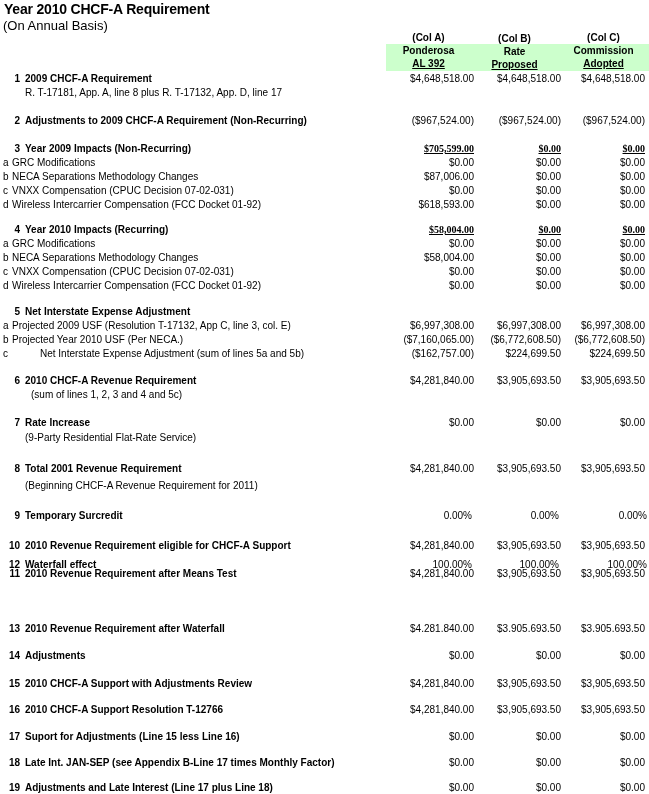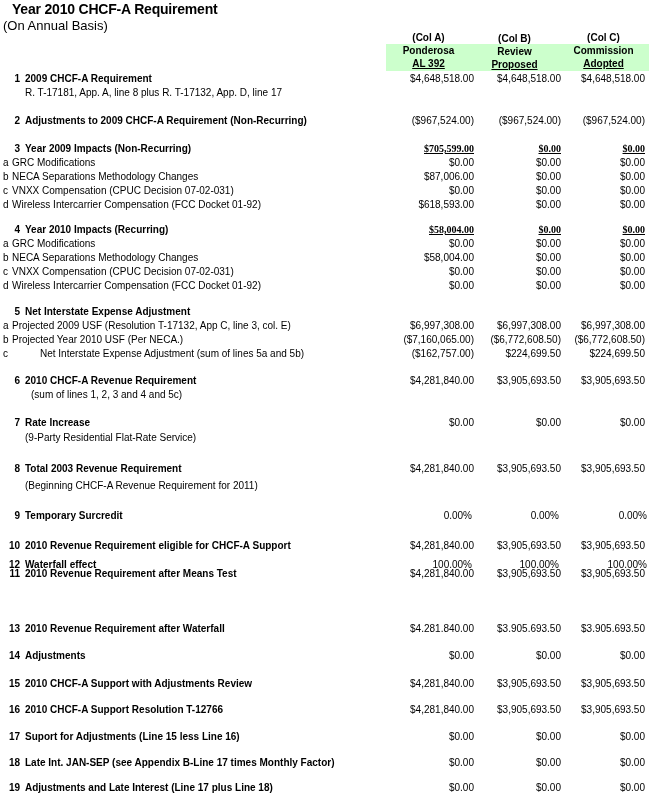--- a/index.html
+++ b/index.html
@@ -2,21 +2,21 @@
 <html><head>
 <meta charset="utf-8">
 <style>
   html, body { margin: 0; padding: 0; background: #ffffff; }
   body {
     width: 649px; height: 794px; position: relative; overflow: hidden;
     font-family: "Liberation Sans", "DejaVu Sans", sans-serif;
     color: #000; font-size: 10px;
   }
   .title {
-    position: absolute; left: 12px; top: 1px;
+    position: absolute; left: 4px; top: 1px;
     font-size: 14px; font-weight: bold; letter-spacing: -0.2px;
   }
   .subtitle { position: absolute; left: 3px; top: 18px; font-size: 13px; }
 
   .hdr-band {
     position: absolute; left: 386px; top: 44px; width: 263px; height: 27px;
     background: #ccffcc;
   }
   .colhdr {
     position: absolute; width: 85px; text-align: center;
@@ -58,21 +58,21 @@
 <div class="subtitle">(On Annual Basis)</div>
 
 <div class="hdr-band"></div>
 <div class="colhdr" style="left:386px; top:31px;">
   <div>(Col A)</div>
   <div>Ponderosa</div>
   <div class="u">AL 392</div>
 </div>
 <div class="colhdr" style="left:472px; top:32px;">
   <div>(Col B)</div>
-  <div>Review</div>
+  <div>Rate</div>
   <div class="u">Proposed</div>
 </div>
 <div class="colhdr" style="left:561px; top:31px;">
   <div>(Col C)</div>
   <div>Commission</div>
   <div class="u">Adopted</div>
 </div>
 
 <div class="row" style="top:72px;">
   <span class="num">1</span>
@@ -202,21 +202,21 @@
   <span class="num">7</span>
   <span class="lbl bold">Rate Increase</span>
   <span class="val v1">$0.00</span>
   <span class="val v2">$0.00</span>
   <span class="val v3">$0.00</span>
 </div>
 <div class="note" style="top:431px;">(9-Party Residential Flat-Rate Service)</div>
 
 <div class="row" style="top:462px;">
   <span class="num">8</span>
-  <span class="lbl bold">Total 2003 Revenue Requirement</span>
+  <span class="lbl bold">Total 2001 Revenue Requirement</span>
   <span class="val v1">$4,281,840.00</span>
   <span class="val v2">$3,905,693.50</span>
   <span class="val v3">$3,905,693.50</span>
 </div>
 <div class="note" style="top:479px;">(Beginning CHCF-A Revenue Requirement for 2011)</div>
 
 <div class="row" style="top:509px;">
   <span class="num">9</span>
   <span class="lbl bold">Temporary Surcredit</span>
   <span class="val v1" style="width:88px;">0.00%</span>

